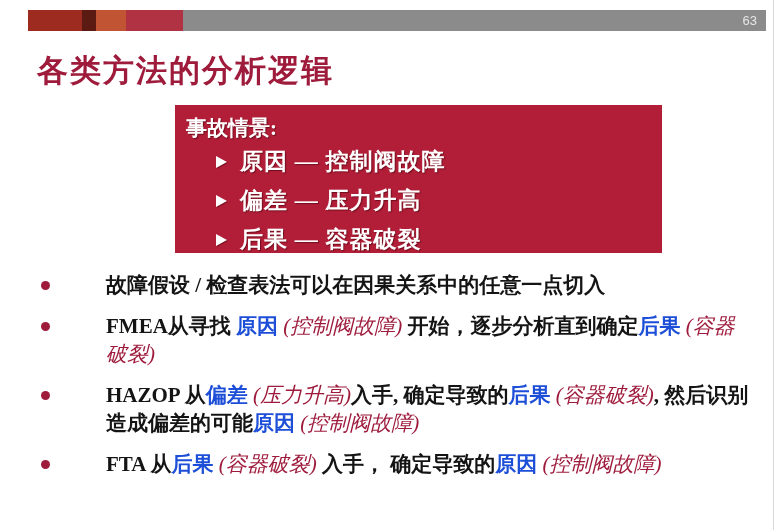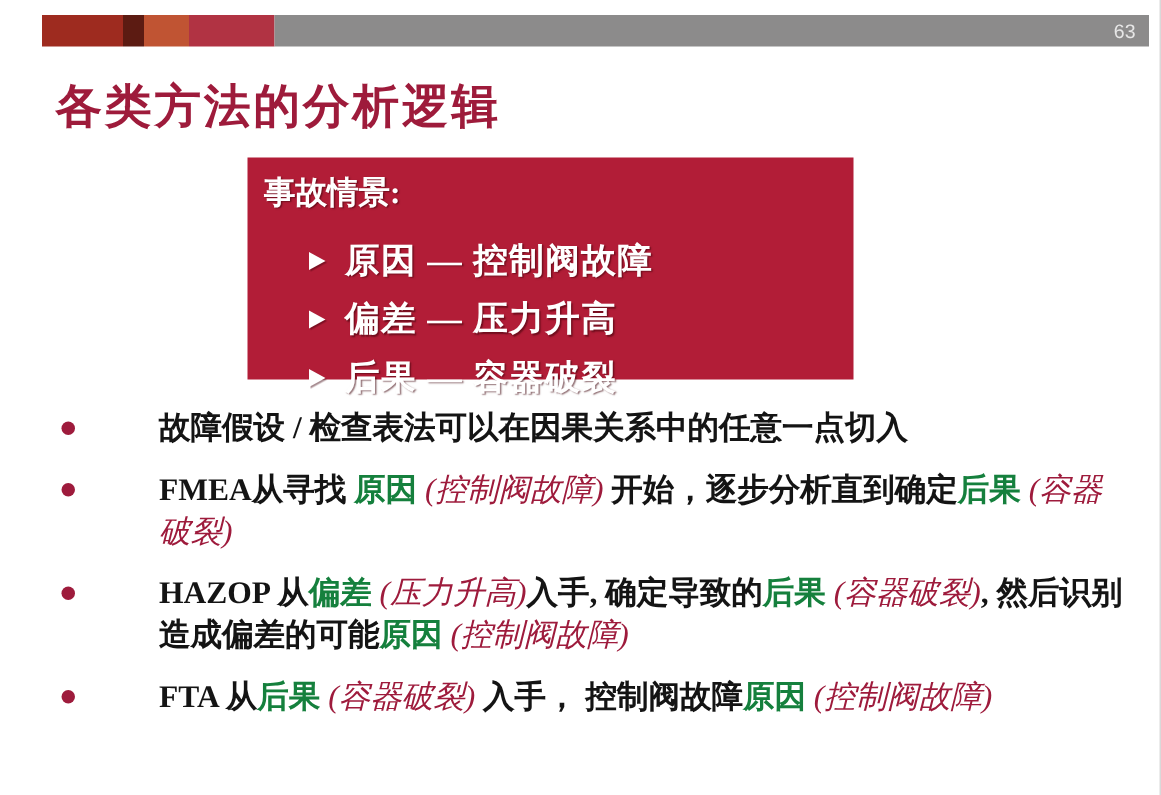--- a/index.html
+++ b/index.html
@@ -49,35 +49,35 @@
     font-size: 31px;
     font-weight: bold;
     letter-spacing: 2px;
     color: #9e1b3b;
     white-space: nowrap;
   }
 
   
   .scenario {
     position: absolute;
-    left: 165px;
+    left: 175px;
     top: 105px;
-    width: 404px;
+    width: 487px;
     height: 148px;
     background: #b21d37;
     padding: 9px 10px 0 11px;
   }
   .scenario-heading {
     color: #ffffff;
     font-family: "Liberation Serif", "DejaVu Serif", serif;
     font-weight: bold;
     font-size: 21px;
     text-shadow: 1px 1px 1px rgba(60,0,10,0.55);
   }
-  .scenario-items { list-style: none; margin-top: 12px; }
+  .scenario-items { list-style: none; margin-top: 0; }
   .scenario-items li {
     display: flex;
     align-items: center;
     margin-left: 30px;
     height: 39px;
   }
   .arrow-icon {
     width: 0; height: 0;
     border-left: 11px solid #ffffff;
     border-top: 6px solid transparent;
@@ -118,21 +118,21 @@
     margin: 10px 16px 0 1px;
   }
   .bullet-text {
     font-size: 21px;
     line-height: 28px;
     font-weight: bold;
     color: #141414;
     font-family: "Liberation Serif", "DejaVu Serif", serif;
   }
   .seg-b  { color: #141414; }
-  .seg-r  { color: #15803d; }
+  .seg-r  { color: #1d4ed8; }
   .seg-ri { color: #9e1b3c; font-style: italic; font-weight: 500; text-align: center; }
 </style>
 </head>
 <body>
 
 <div class="slide">
 
   <div class="topbar">
     <div style="display:flex;" id="color-blocks">
         <div class="block" style="width: 54px; background: rgb(158, 43, 31);"></div>
@@ -173,17 +173,17 @@
       <li>
         <span class="bullet-icon"></span>
         <p class="bullet-text"><span class="seg-b">FMEA从寻找 </span><span class="seg-r">原因 </span><span class="seg-ri">(控制阀故障)</span><span class="seg-b"> 开始，逐步分析直到确定</span><span class="seg-r">后果</span><span class="seg-ri"> (容器破裂)</span></p>
       </li>
       <li>
         <span class="bullet-icon"></span>
         <p class="bullet-text"><span class="seg-b">HAZOP 从</span><span class="seg-r">偏差 </span><span class="seg-ri">(压力升高)</span><span class="seg-b">入手, 确定导致的</span><span class="seg-r">后果 </span><span class="seg-ri">(容器破裂)</span><span class="seg-b">, 然后识别造成偏差的可能</span><span class="seg-r">原因 </span><span class="seg-ri">(控制阀故障)</span></p>
       </li>
       <li>
         <span class="bullet-icon"></span>
-        <p class="bullet-text"><span class="seg-b">FTA 从</span><span class="seg-r">后果 </span><span class="seg-ri">(容器破裂)</span><span class="seg-b"> 入手， 控制阀故障</span><span class="seg-r">原因 </span><span class="seg-ri">(控制阀故障)</span></p>
+        <p class="bullet-text"><span class="seg-b">FTA 从</span><span class="seg-r">后果 </span><span class="seg-ri">(容器破裂)</span><span class="seg-b"> 入手， 确定导致的</span><span class="seg-r">原因 </span><span class="seg-ri">(控制阀故障)</span></p>
       </li>
     </ul>
 
 </div>
 
 </body></html>

